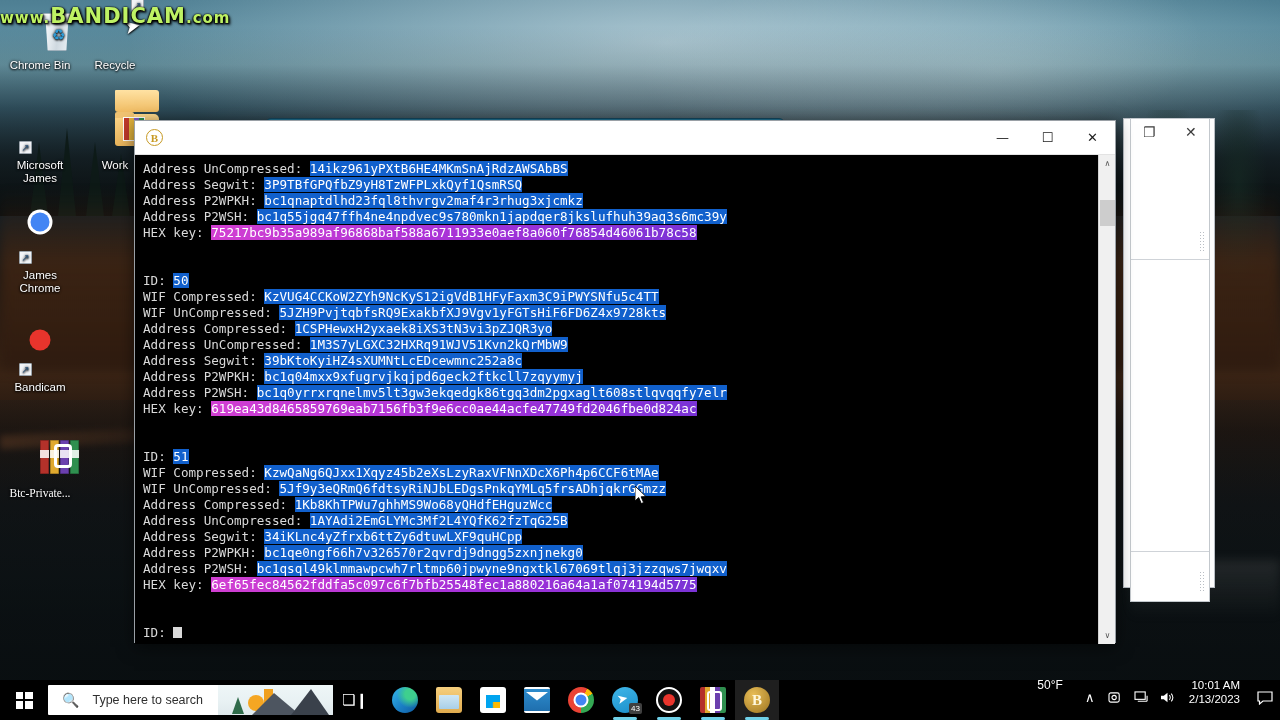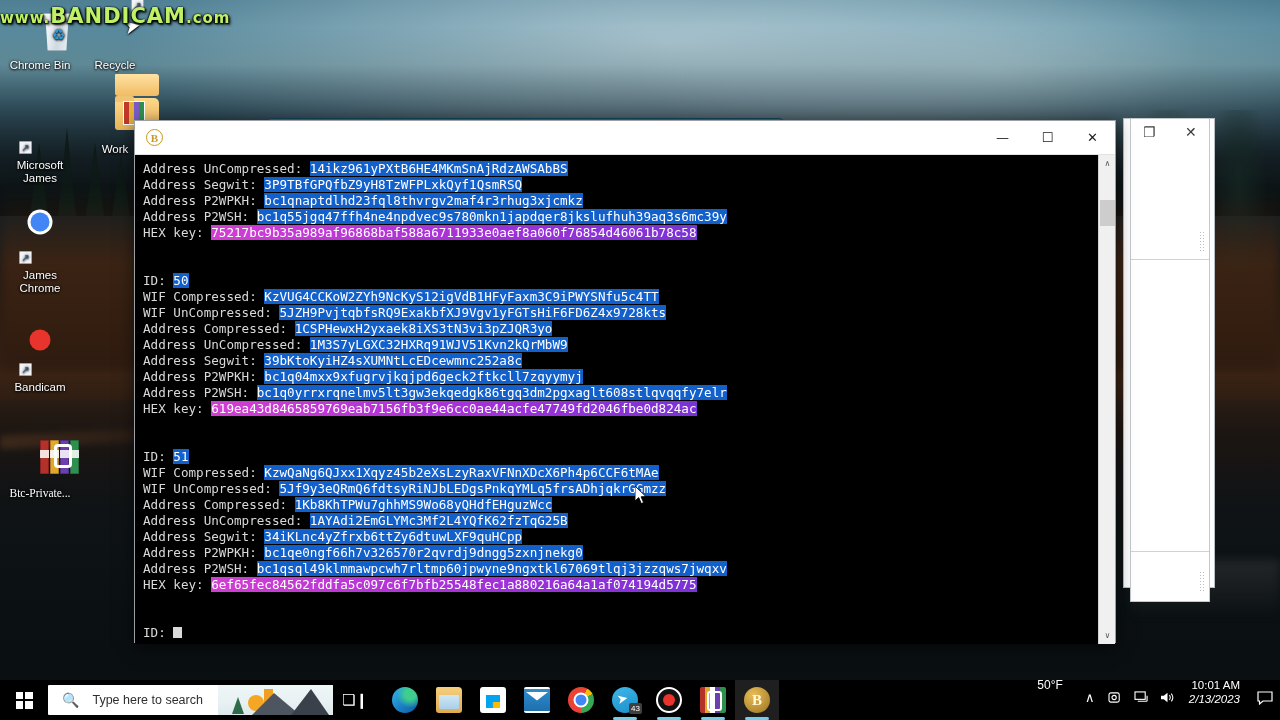--- a/index.html
+++ b/index.html
@@ -490,21 +490,21 @@
     <span class="lbl">Recycle</span>
   </div>
 
   <div class="dicon" style="left:2px; top:112px;">
     <span class="glyph">
       <span class="edge"></span><span class="shortcut" style="left:17px;bottom:2px;">↗</span>
     </span>
     <span class="lbl">Microsoft James</span>
   </div>
 
-  <div class="dicon" style="left:77px; top:96px;">
+  <div class="dicon" style="left:77px; top:112px;">
     <span class="glyph">
       <span class="fold">
         <span class="fold-back"></span><span class="fold-tab"></span>
         <span class="fold-pic"></span><span class="fold-front"></span>
       </span>
     </span>
     <span class="lbl">Work</span>
   </div>
 
   <div class="dicon" style="left:2px; top:222px;">
@@ -657,21 +657,21 @@
           </svg>
       </span>
       <span class="tray-ico">
         <svg width="15" height="13" viewBox="0 0 16 14">
             <polygon points="1,5 4,5 8,2 8,12 4,9 1,9" fill="#fff"></polygon>
             <path d="M10 4.5a4 4 0 0 1 0 5M12 2.8a6.5 6.5 0 0 1 0 8.4" stroke="#fff" stroke-width="1.1" fill="none"></path>
           </svg>
       </span>
       <span class="tray-clock">
         <span style="display:block;">10:01 AM</span>
-        <span style="display:block;font-style:italic;">2/13/2023</span>
+        <span style="display:block;">2/13/2023</span>
       </span>
       <span class="tray-notif">
         <svg width="16" height="14" viewBox="0 0 16 14">
             <path d="M1 1h14v9H6l-3.5 3V10H1z" fill="none" stroke="#fff" stroke-width="1.2"></path>
           </svg>
       </span>
     </div>
   </div>
 
 </div>

